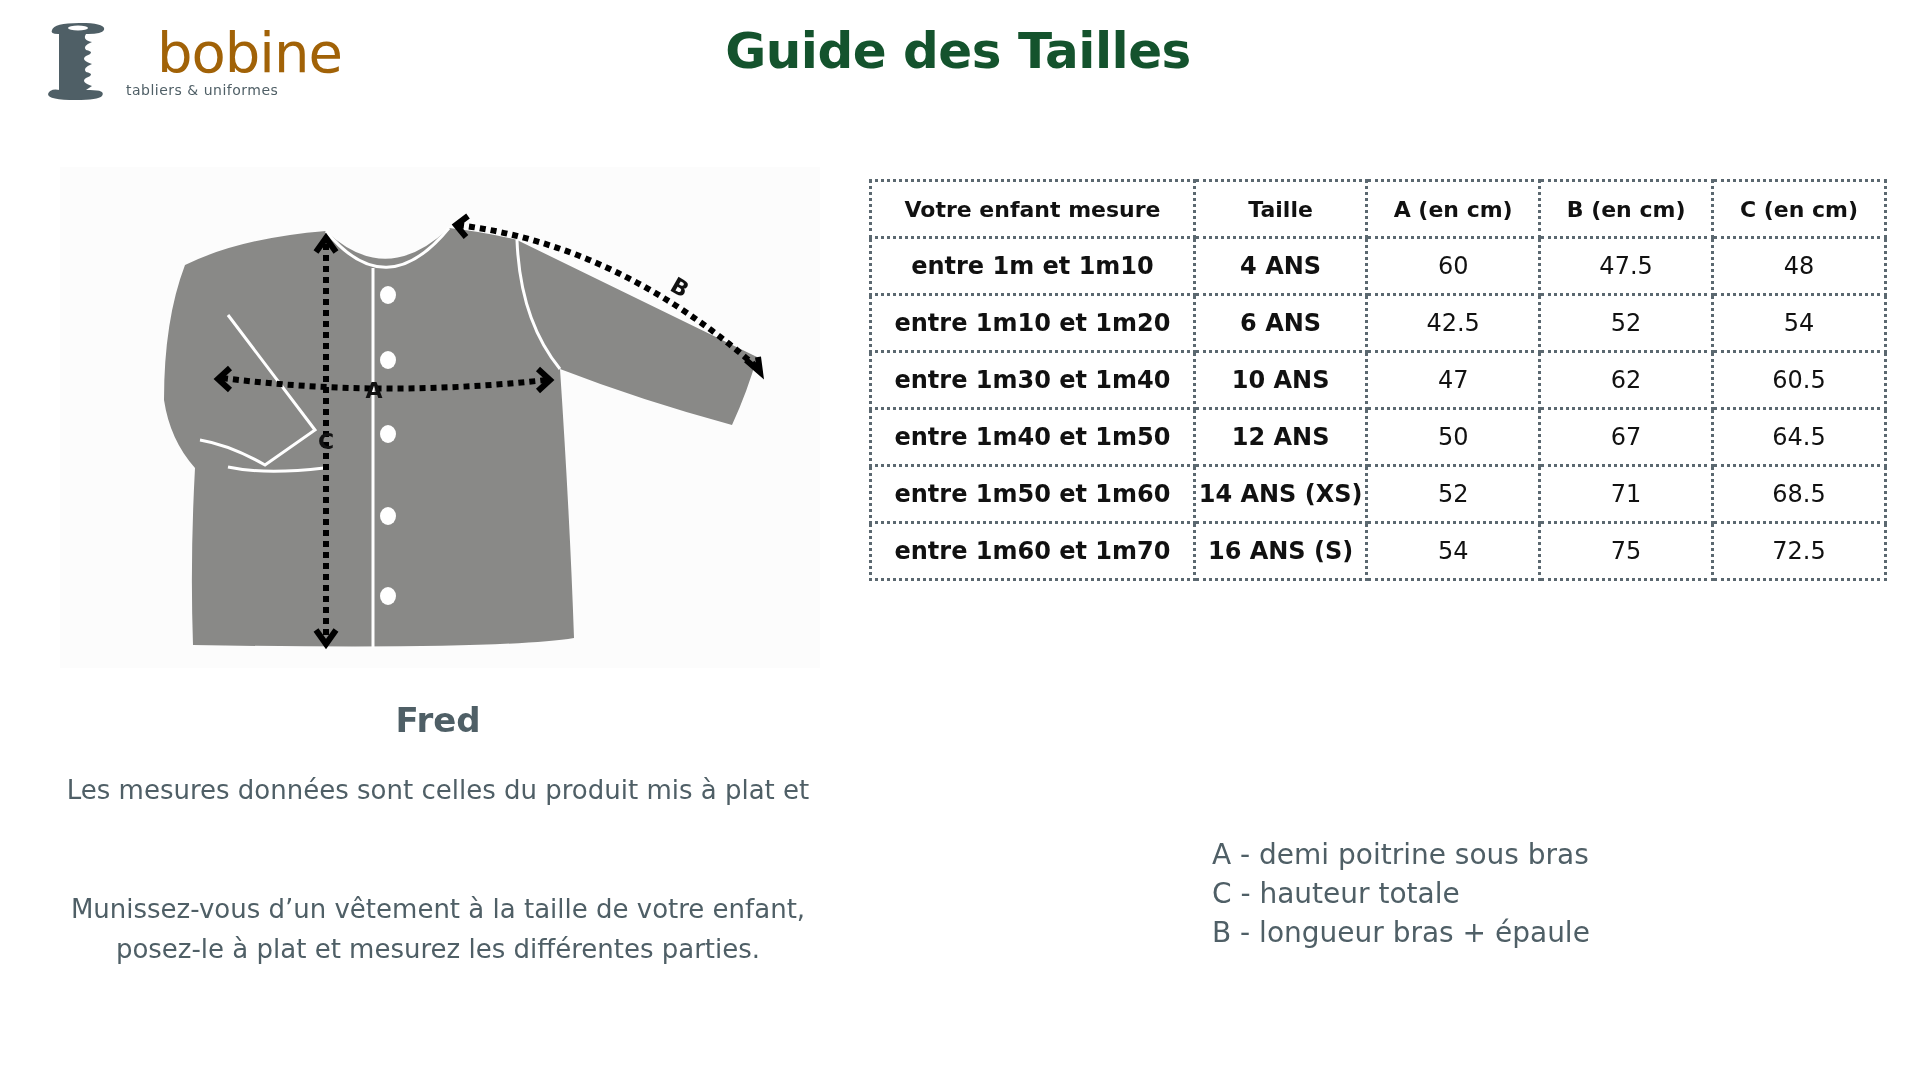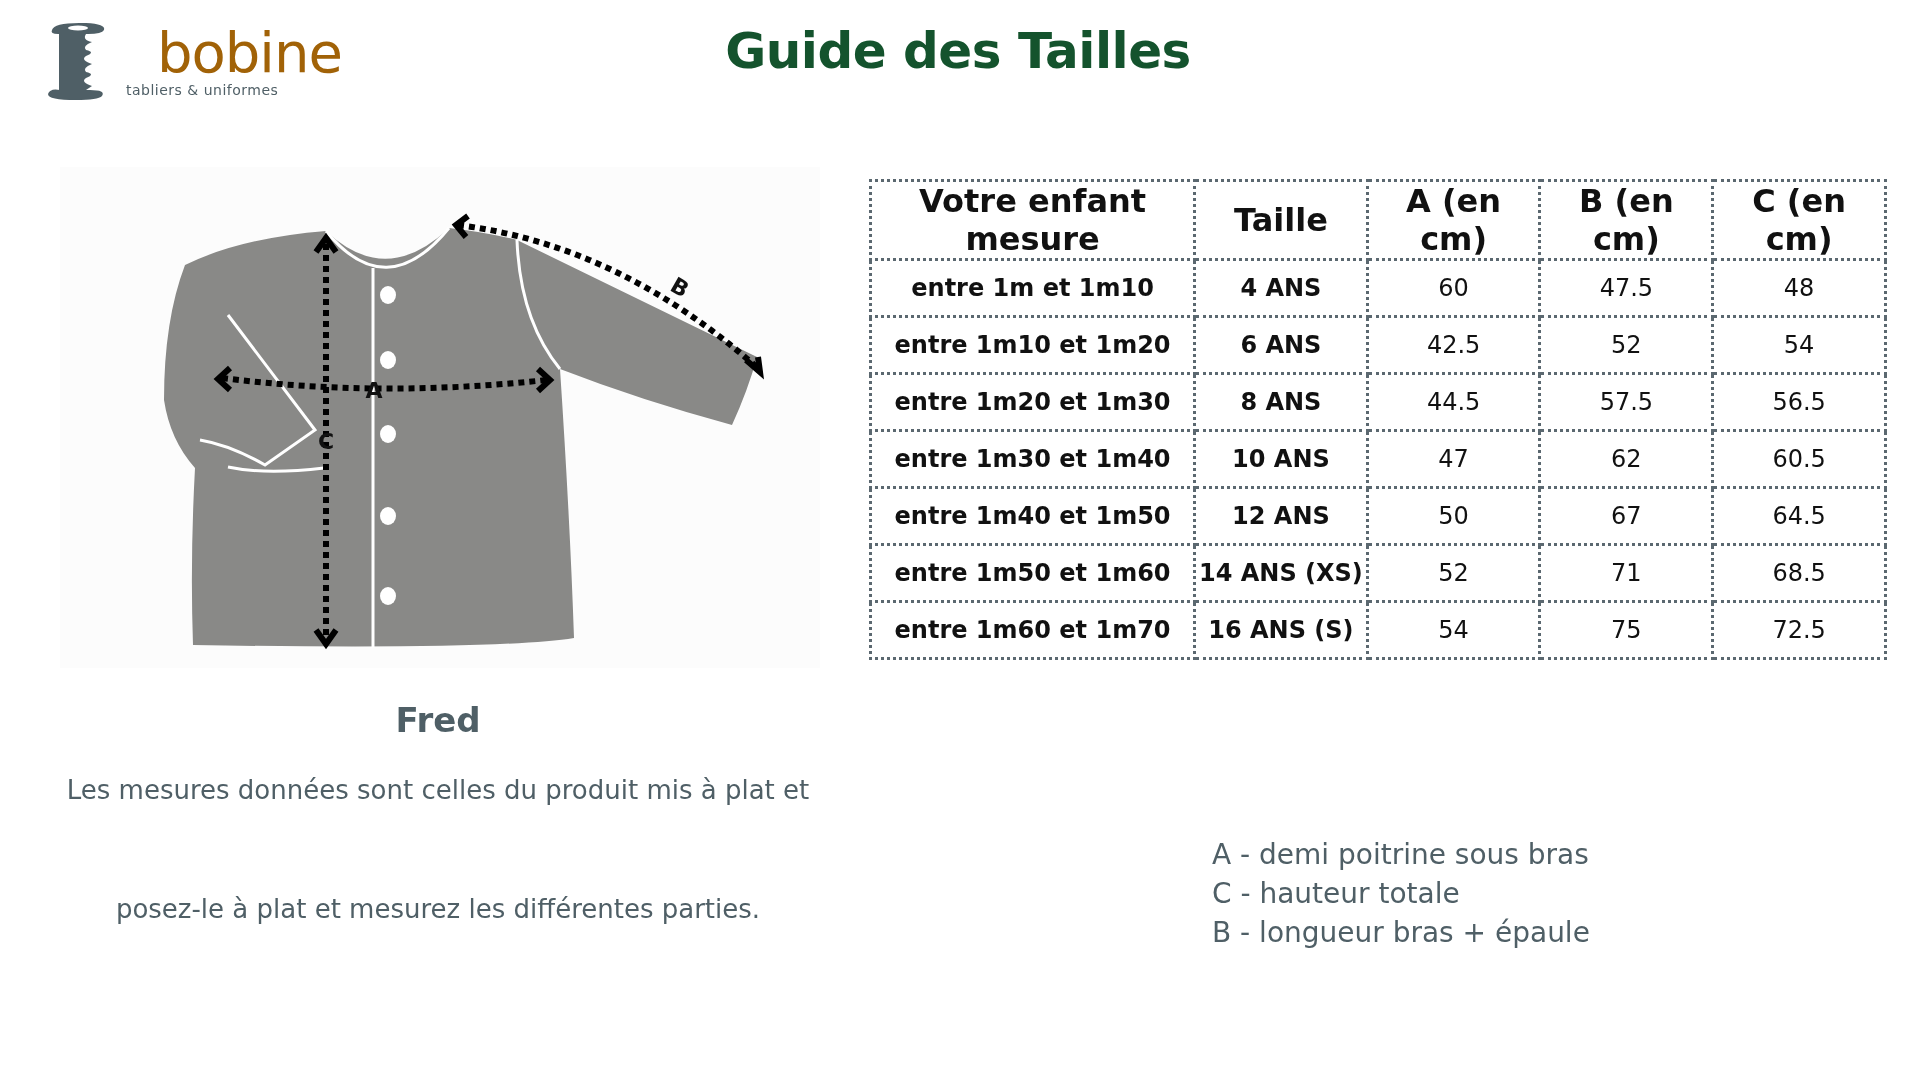--- a/index.html
+++ b/index.html
@@ -14,21 +14,21 @@
            font-weight:700; color:#14532d; letter-spacing:-0.5px; }
   .title span { display:inline-block; margin-left:-4px; }
   .panel { position:absolute; left:60px; top:167px; width:760px; height:501px; background:#fcfcfc; }
   .product-name { position:absolute; left:0; width:876px; top:700px; text-align:center; font-size:34px; font-weight:700; color:#4f5f66; }
   .desc { position:absolute; left:20px; width:836px; text-align:center; font-size:26px; line-height:40px; color:#4f5f66; }
   .desc1 { top:770px; }
   .desc2 { top:889px; }
   table.sizes { position:absolute; left:869px; top:179px; border-collapse:collapse; width:1018px;
                 font-family:"DejaVu Sans", sans-serif; }
   table.sizes td, table.sizes th { border:3px dotted #5b6870; height:54px; text-align:center; padding:0; color:#111; }
-  table.sizes th { font-weight:700; font-size:32px; }
+  table.sizes th { font-weight:700; font-size:22px; }
   table.sizes td { font-size:24px; }
   table.sizes td.b { font-weight:700; }
   .c1 { width:327px; } .c2 { width:172px; } .c3,.c4,.c5 { width:173px; }
   .legend { position:absolute; left:1212px; top:835px; font-size:28px; line-height:39px; color:#4f5f66; }
   .legend div { white-space:nowrap; }
 </style>
 </head>
 <body>
 
 <div class="logo">
@@ -88,20 +88,21 @@
     </g>
   </svg>
 </div>
 
 <div class="product-name">Fred</div>
 
 <div class="desc desc1">
   <div>Les mesures données sont celles du produit mis à plat et</div>
 </div>
 <div class="desc desc2">
+  <div>Munissez-vous d’un vêtement à la taille de votre enfant,</div>
   <div>posez-le à plat et mesurez les différentes parties.</div>
 </div>
 
 <table class="sizes">
   <thead>
     <tr>
       <th class="c1">Votre enfant mesure</th>
       <th class="c2">Taille</th>
       <th class="c3">A (en cm)</th>
       <th class="c4">B (en cm)</th>
@@ -115,27 +116,20 @@
       <td>60</td>
       <td>47.5</td>
       <td>48</td>
     </tr>
     <tr>
       <td class="b">entre 1m10 et 1m20</td>
       <td class="b">6 ANS</td>
       <td>42.5</td>
       <td>52</td>
       <td>54</td>
-    </tr>
-    <tr>
-      <td class="b">entre 1m20 et 1m30</td>
-      <td class="b">8 ANS</td>
-      <td>44.5</td>
-      <td>57.5</td>
-      <td>56.5</td>
     </tr>
     <tr>
       <td class="b">entre 1m30 et 1m40</td>
       <td class="b">10 ANS</td>
       <td>47</td>
       <td>62</td>
       <td>60.5</td>
     </tr>
     <tr>
       <td class="b">entre 1m40 et 1m50</td>

